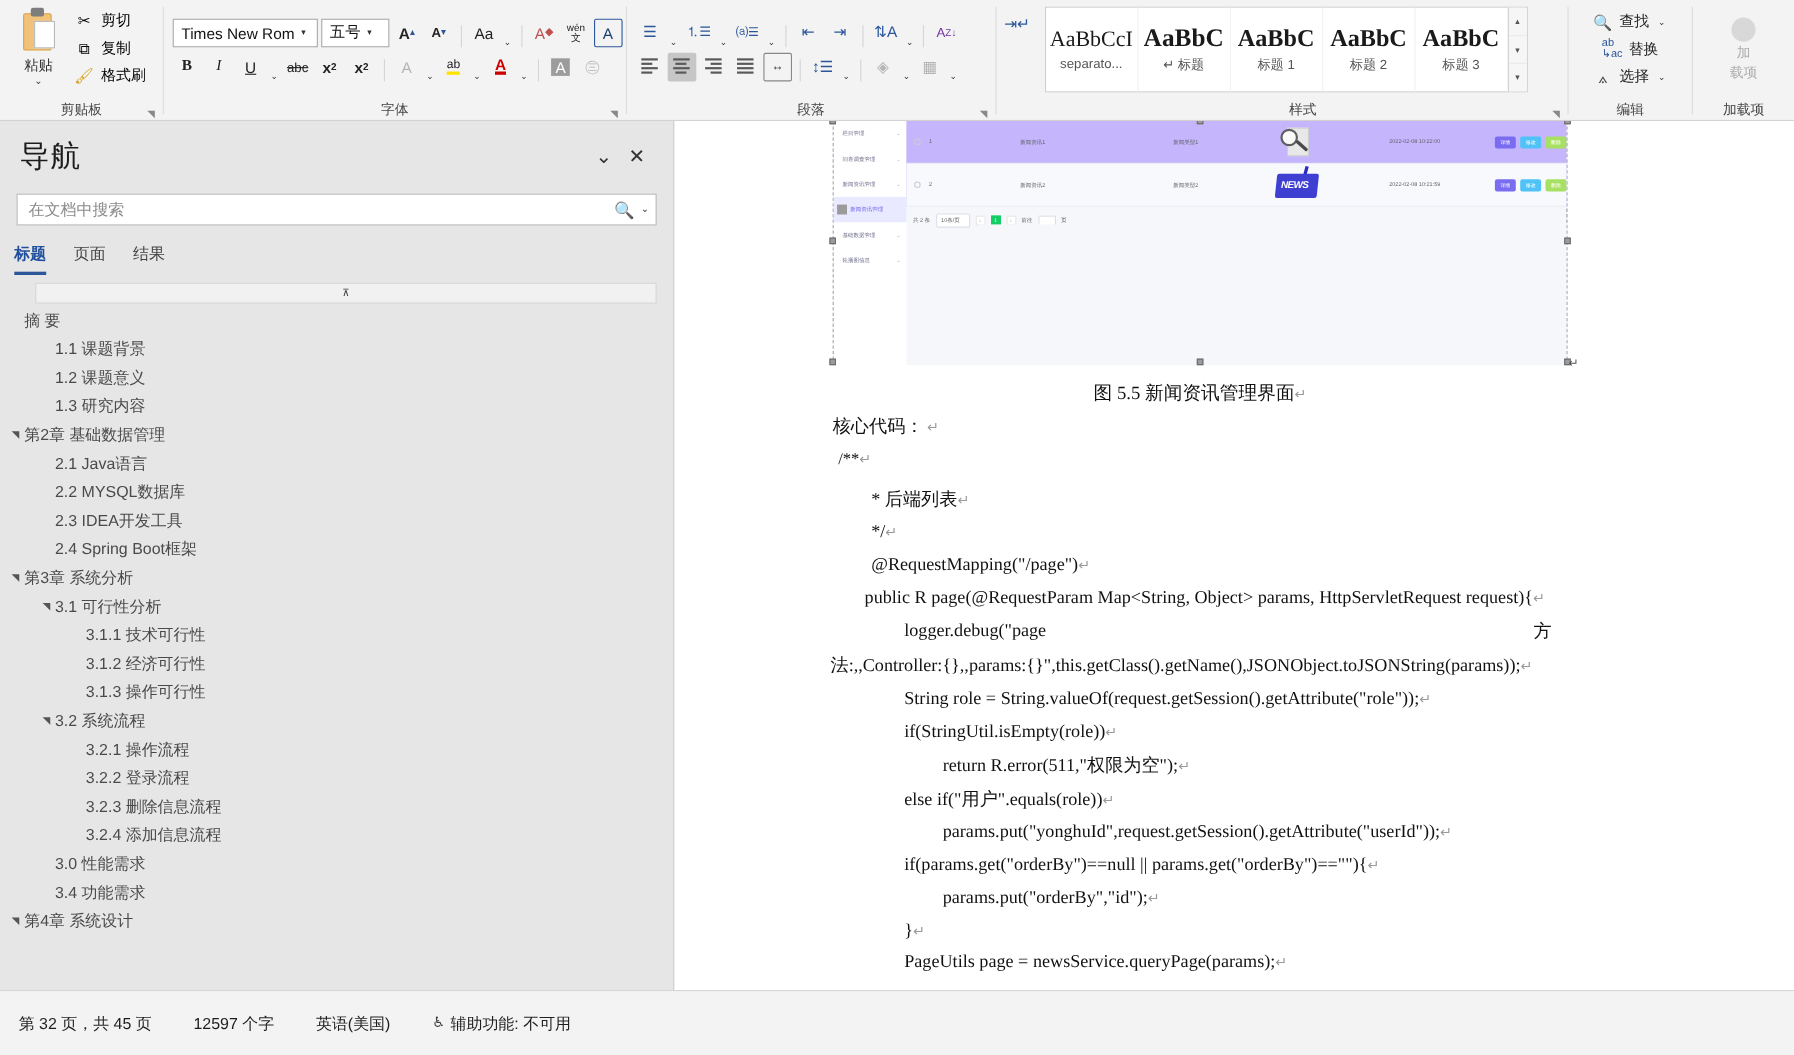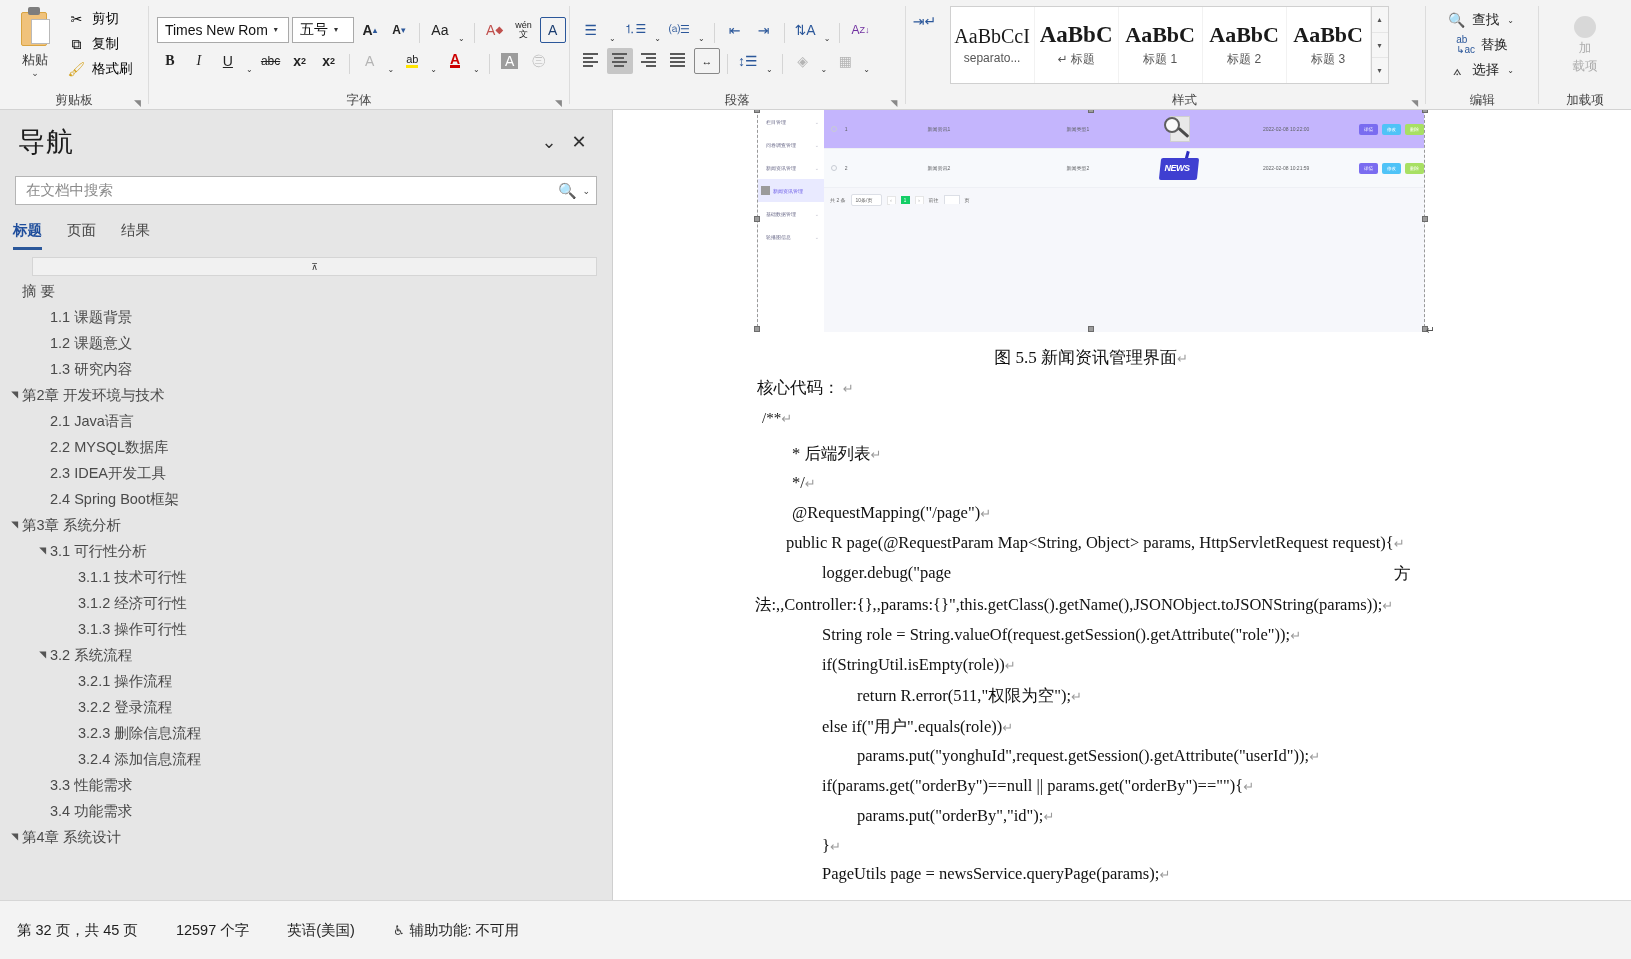--- a/index.html
+++ b/index.html
@@ -477,21 +477,21 @@
         <div class="toc-item" style="padding-left: 34px;">
           <span class="tri empty">◢</span>
           <span>1.2 课题意义</span>
         </div>
         <div class="toc-item" style="padding-left: 34px;">
           <span class="tri empty">◢</span>
           <span>1.3 研究内容</span>
         </div>
         <div class="toc-item" style="padding-left: 6px;">
           <span class="tri" style="transform: rotate(-90deg);">◢</span>
-          <span>第2章 开发环境与技术</span>
+          <span>第2章 基础数据管理</span>
         </div>
         <div class="toc-item" style="padding-left: 34px;">
           <span class="tri empty">◢</span>
           <span>2.1 Java语言</span>
         </div>
         <div class="toc-item" style="padding-left: 34px;">
           <span class="tri empty">◢</span>
           <span>2.2 MYSQL数据库</span>
         </div>
         <div class="toc-item" style="padding-left: 34px;">
@@ -537,21 +537,21 @@
         <div class="toc-item" style="padding-left: 62px;">
           <span class="tri empty">◢</span>
           <span>3.2.3 删除信息流程</span>
         </div>
         <div class="toc-item" style="padding-left: 62px;">
           <span class="tri empty">◢</span>
           <span>3.2.4 添加信息流程</span>
         </div>
         <div class="toc-item" style="padding-left: 34px;">
           <span class="tri empty">◢</span>
-          <span>3.3 性能需求</span>
+          <span>3.0 性能需求</span>
         </div>
         <div class="toc-item" style="padding-left: 34px;">
           <span class="tri empty">◢</span>
           <span>3.4 功能需求</span>
         </div>
         <div class="toc-item" style="padding-left: 6px;">
           <span class="tri" style="transform: rotate(-90deg);">◢</span>
           <span>第4章 系统设计</span>
         </div>
       </div>

